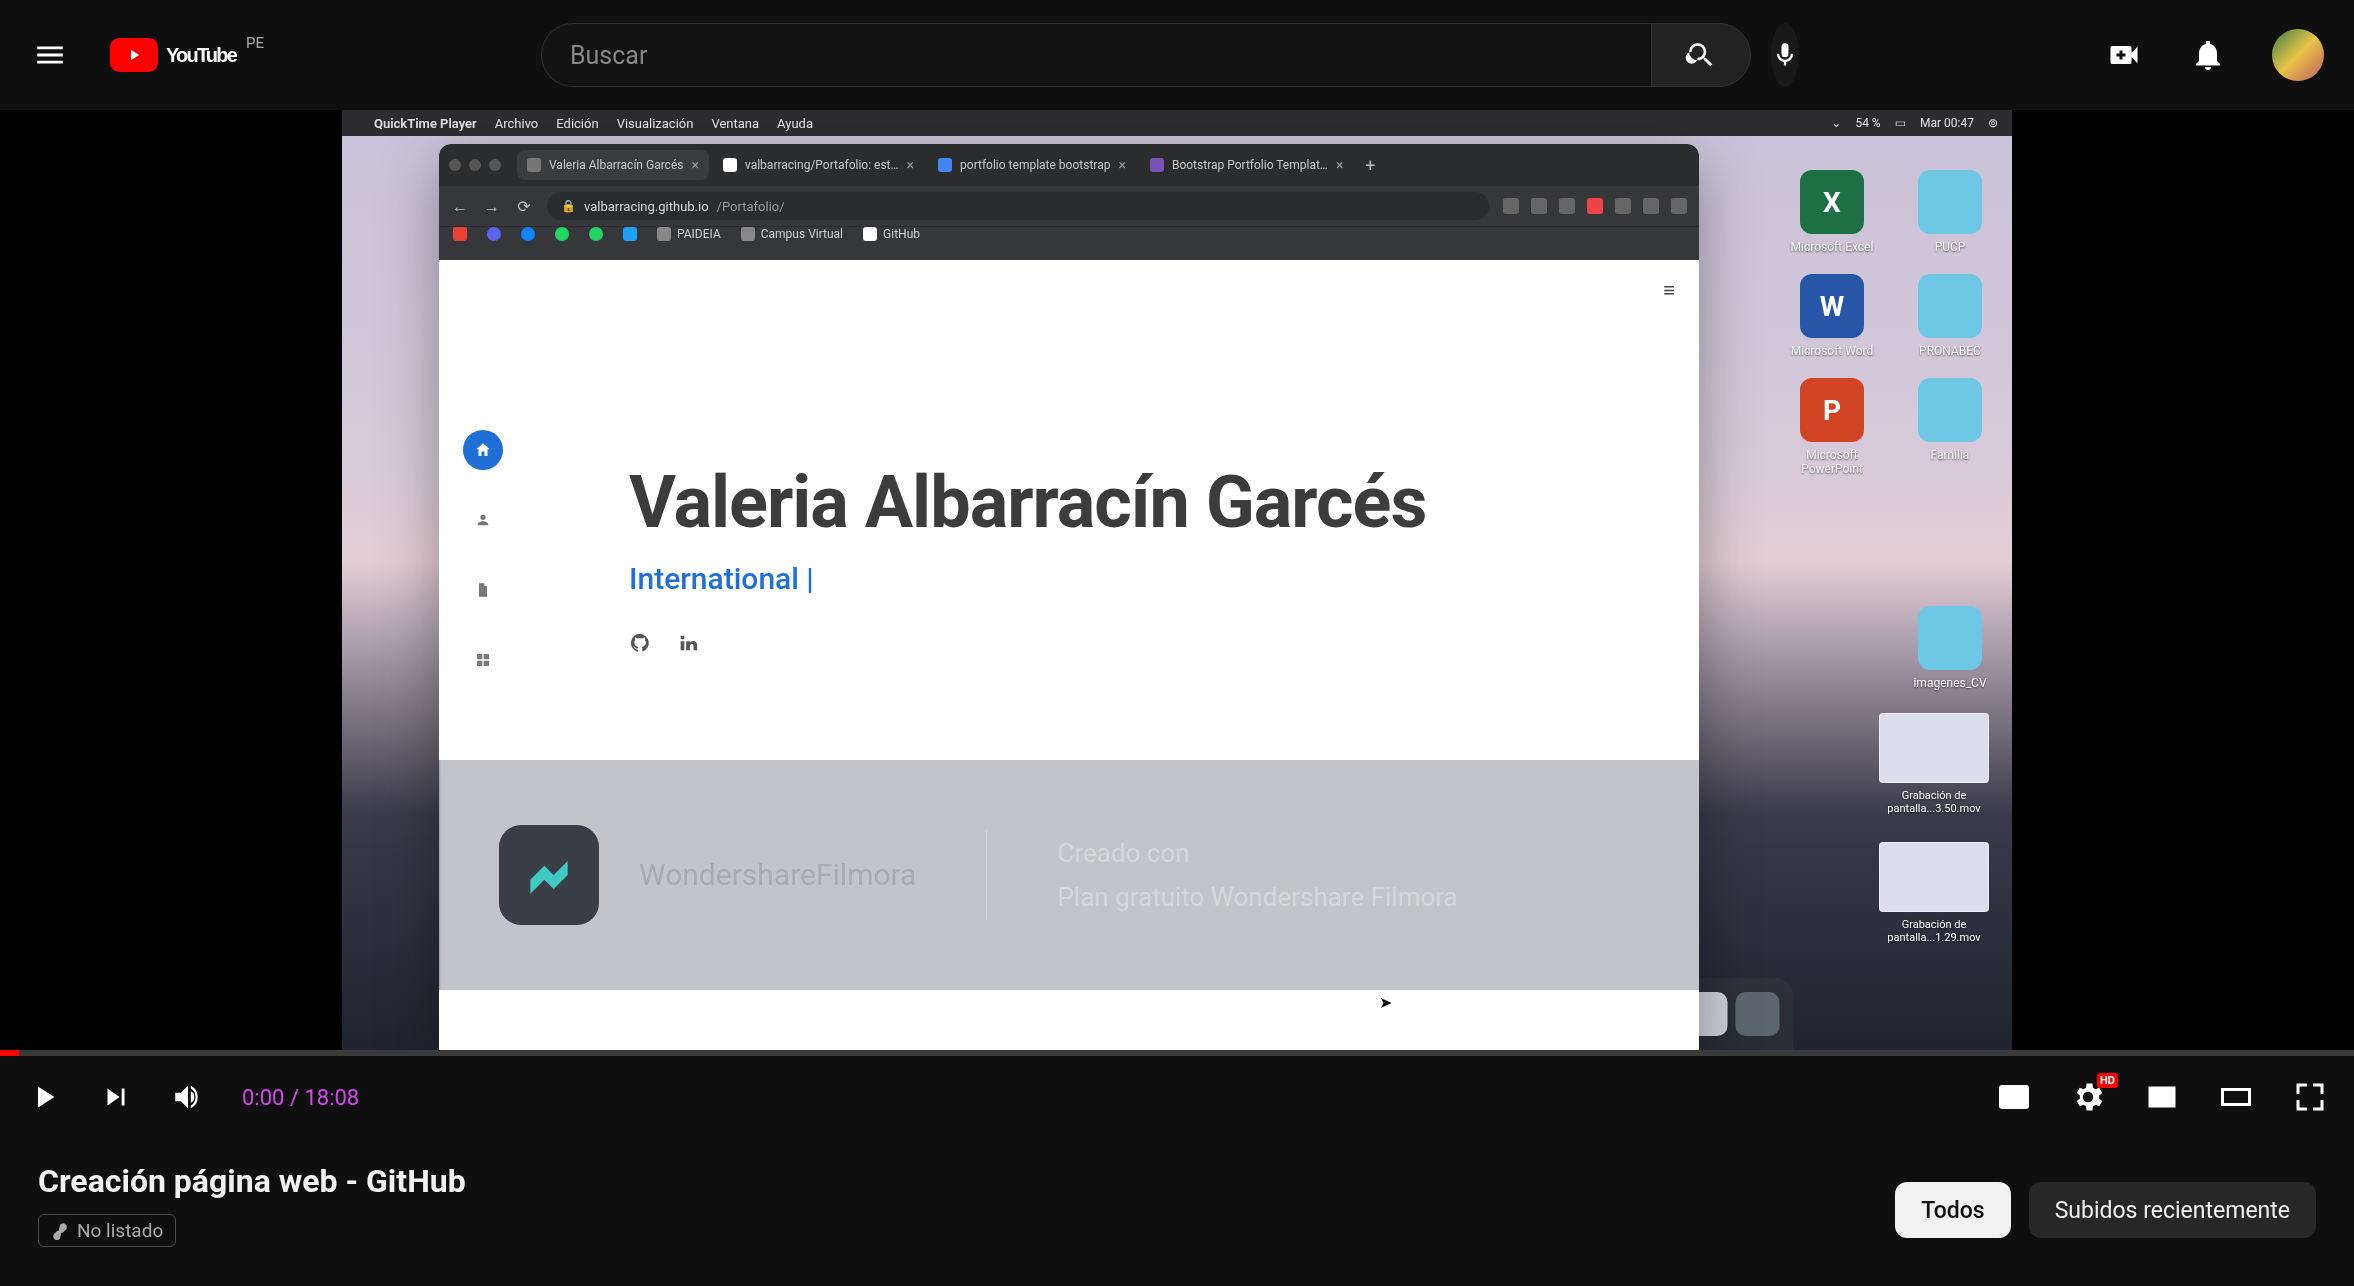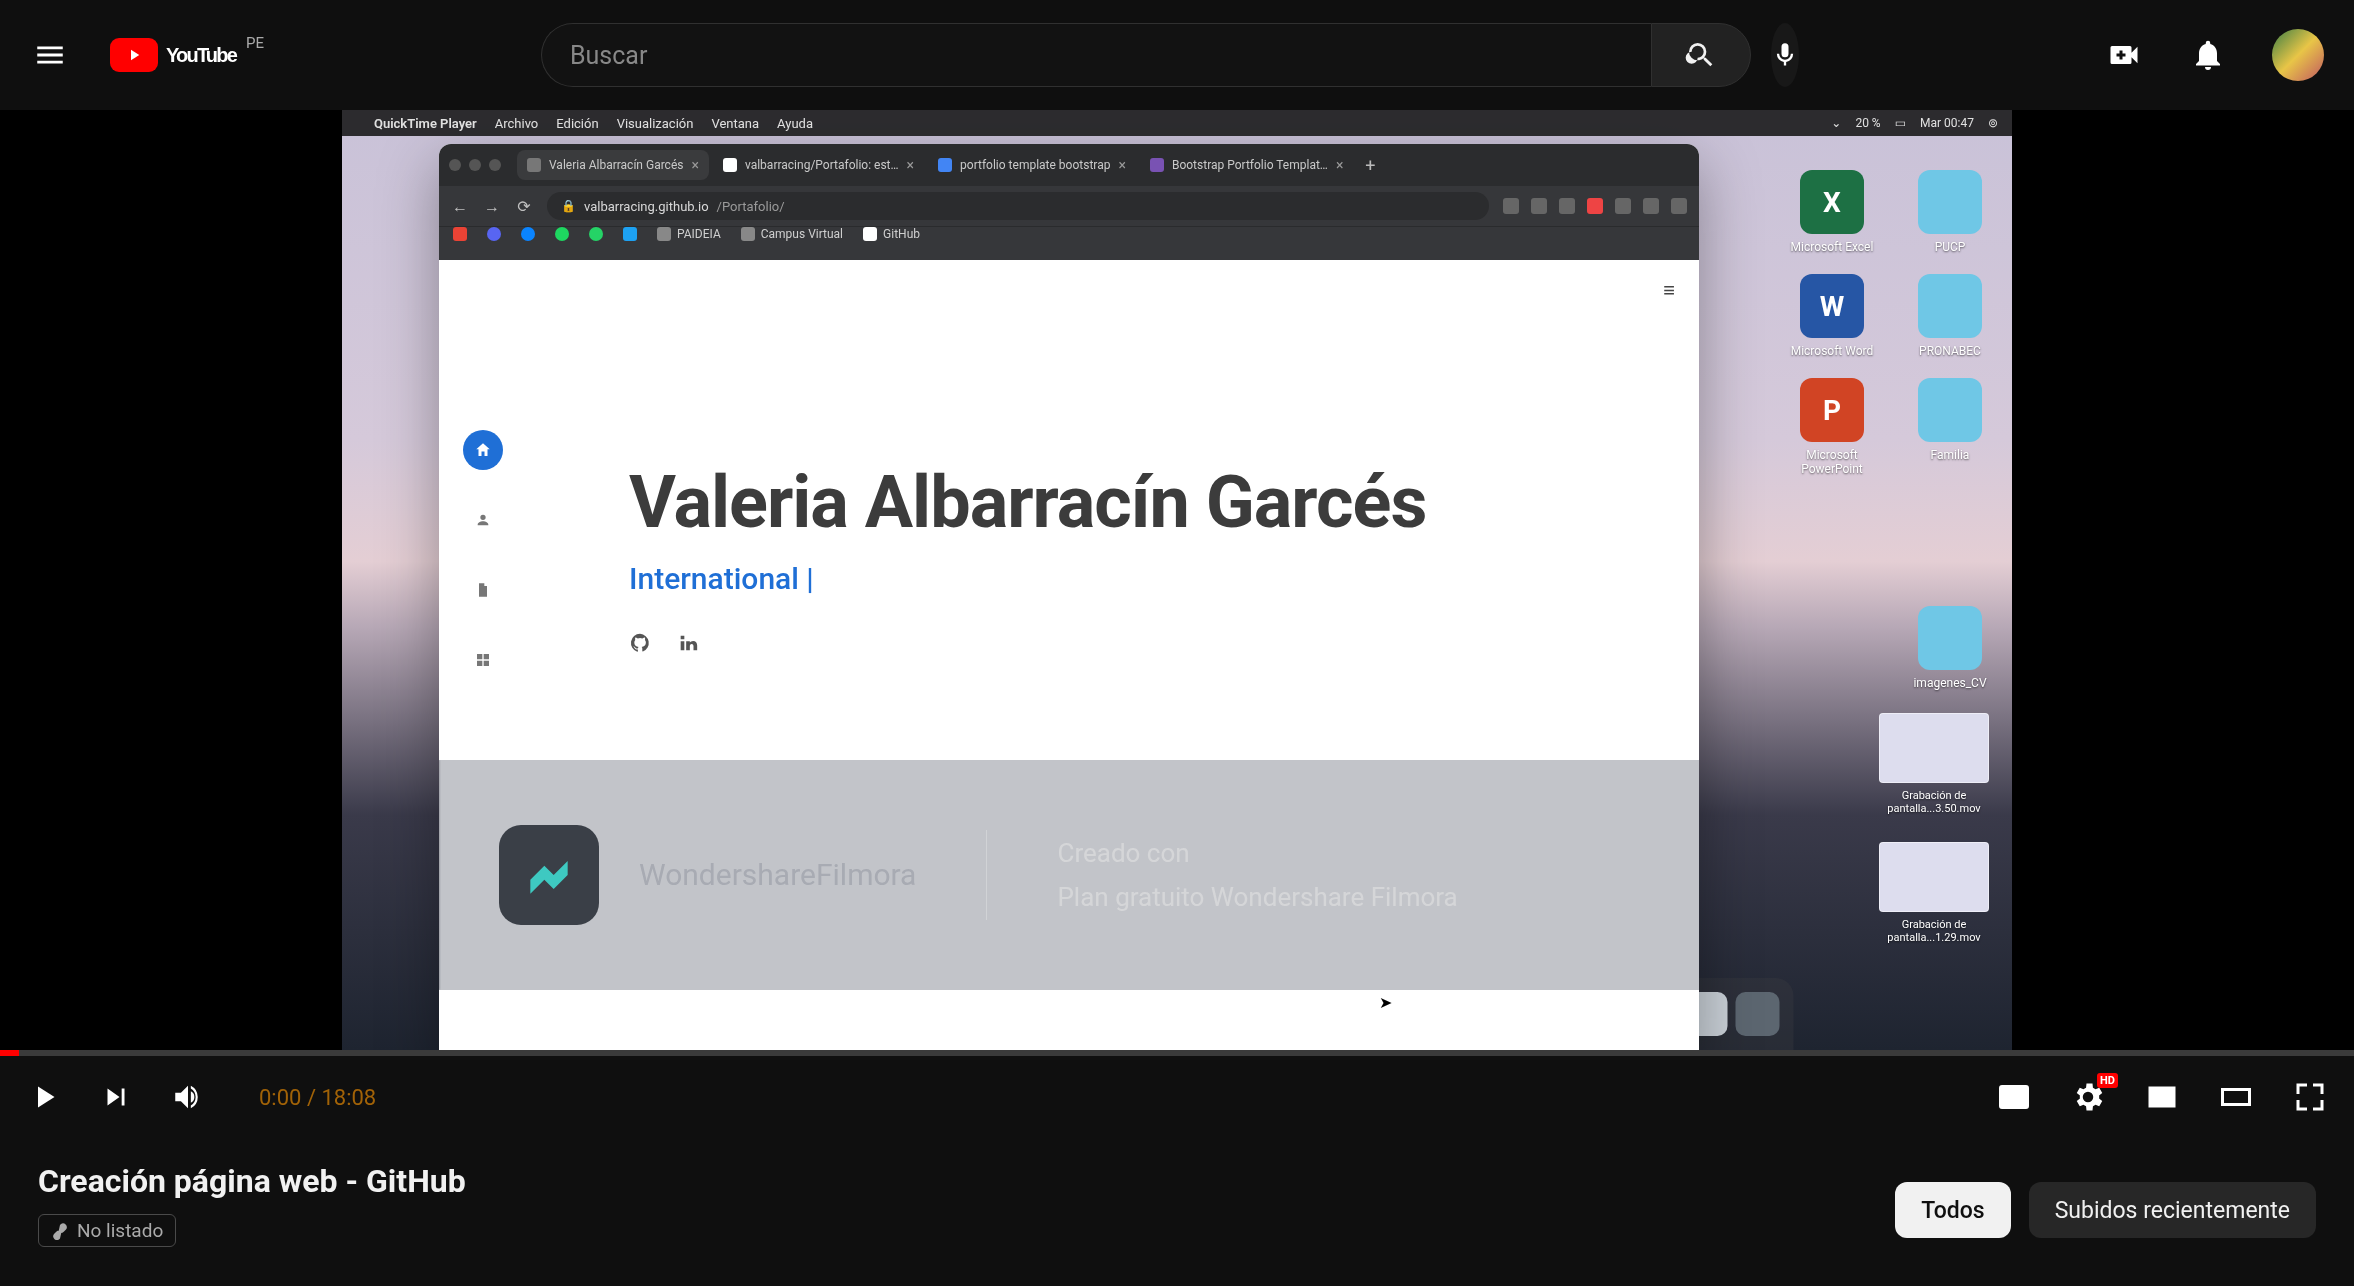--- a/index.html
+++ b/index.html
@@ -91,21 +91,21 @@
 
 .dock { position:absolute; bottom:0; left:50%; transform:translateX(-50%); height:72px; padding:8px 14px; background:rgba(60,60,65,.35); border-radius:18px 18px 0 0; display:flex; align-items:center; gap:8px; z-index:2; }
 .dock .dapp { width:44px; height:44px; border-radius:10px; }
 .dock .dsep { width:1px; height:40px; background:rgba(255,255,255,.3); margin:0 4px; }
 
 
 .progress { height:6px; background:#3a3a3a; position:relative; }
 .progress .played { position:absolute; left:0; top:0; height:100%; width:0.8%; background:#ff0000; }
 .controls { height:82px; display:flex; align-items:center; padding:0 26px; gap:36px; }
 .ctrl-icon { width:36px; height:36px; display:flex; align-items:center; justify-content:center; cursor:pointer; }
-.time-display { font-size:22px; color:#a16207;margin-left:17px; }
+.time-display { font-size:22px; color:#d946ef; }
 .controls .right { margin-left:auto; display:flex; align-items:center; gap:38px; }
 .hd-badge { position:relative; }
 .hd-badge::after { content:'HD'; position:absolute; top:-6px; right:-12px; font-size:11px; background:#f00; color:#fff; padding:1px 3px; border-radius:3px; font-weight:700; }
 
 
 .below { padding:24px 38px; display:flex; align-items:flex-start; }
 .below-left { display:flex; flex-direction:column; gap:14px; }
 .video-title { font-size:32px; font-weight:700; color:#f1f1f1; }
 .privacy-chip { display:inline-flex; align-items:center; gap:8px; border:1px solid #4a4a4a; color:#aaa; border-radius:6px; padding:4px 12px; font-size:19px; width:fit-content; }
 .below-right { margin-left:auto; display:flex; align-items:flex-start; gap:18px; margin-top:20px; }
@@ -177,21 +177,21 @@
       <div class="mac-menubar">
         <span></span>
         <span style="font-weight:600">QuickTime Player</span>
         <span>Archivo</span>
         <span>Edición</span>
         <span>Visualización</span>
         <span>Ventana</span>
         <span>Ayuda</span>
         <div class="mm-right">
           <span>⌄</span>
-          <span>20 %</span>
+          <span>54 %</span>
           <span>▭</span>
           <span>Mar 00:47</span>
           <span>⊚</span>
         </div>
       </div>
 
       <div class="browser-window">
         <div class="bw-tabs">
           <div class="bw-traffic">
               <span></span>

